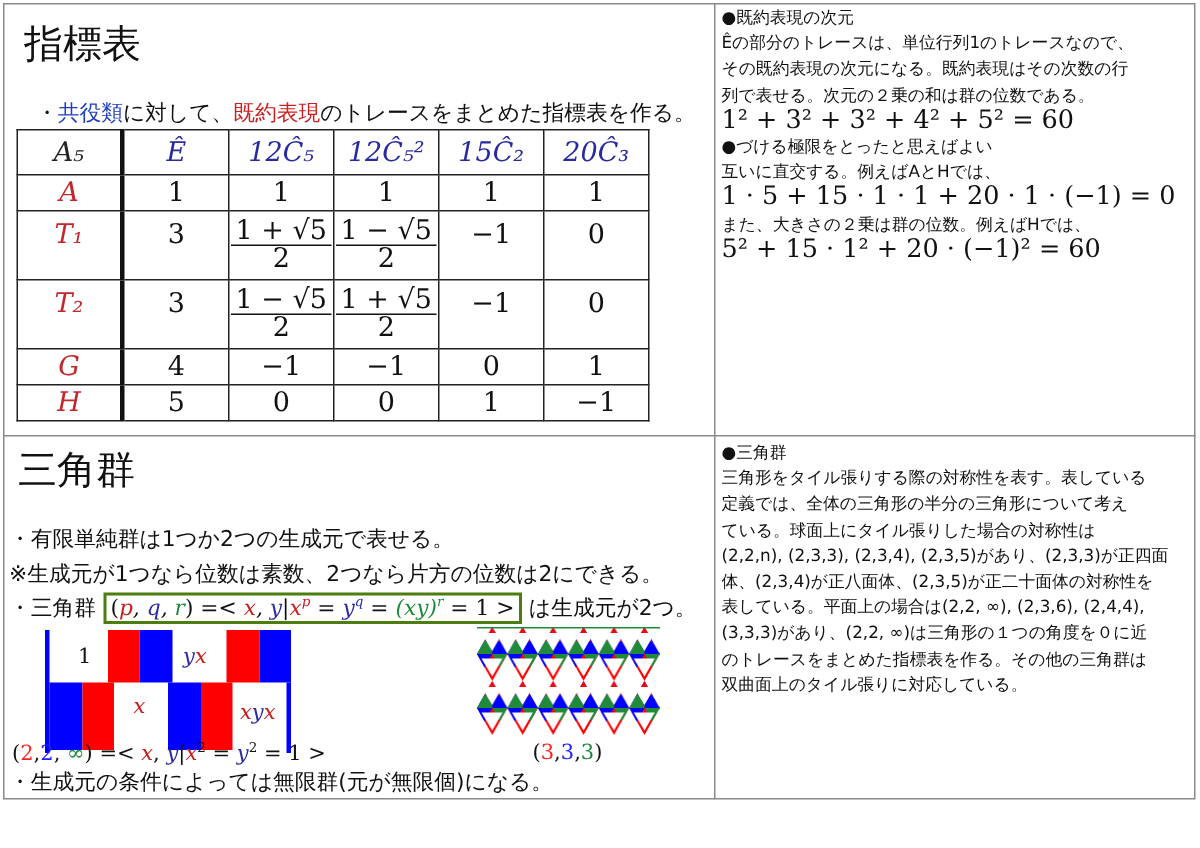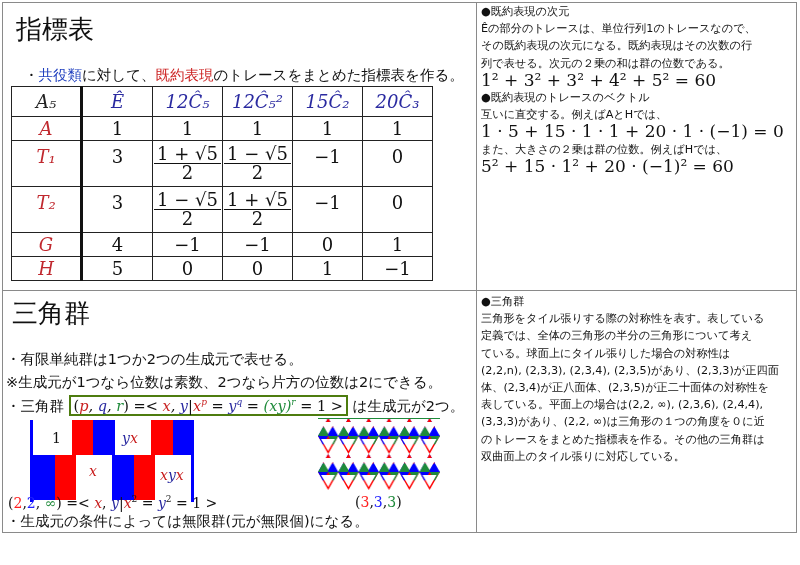--- a/index.html
+++ b/index.html
@@ -114,21 +114,21 @@
   </tr>
 </tbody>
   </table>
 
 <div class="note" style="top:3px;">
   <div>●既約表現の次元</div>
   <div>Êの部分のトレースは、単位行列1のトレースなので、</div>
   <div>その既約表現の次元になる。既約表現はその次数の行</div>
   <div>列で表せる。次元の２乗の和は群の位数である。</div>
   <div class="math">1² + 3² + 3² + 4² + 5² = 60</div>
-  <div>●既約表現のトレースのベクトル</div>
+  <div>●づける極限をとったと思えばよい</div>
   <div>互いに直交する。例えばAとHでは、</div>
   <div class="math">1 · 5 + 15 · 1 · 1 + 20 · 1 · (−1) = 0</div>
   <div>また、大きさの２乗は群の位数。例えばHでは、</div>
   <div class="math">5² + 15 · 1² + 20 · (−1)² = 60</div>
 </div>
 
 <div class="title" style="left:12px; top:296px;">三角群</div>
 
 <div class="bullet-line" style="left:6px; top:350px;">・有限単純群は1つか2つの生成元で表せる。</div>
 <div class="bullet-line" style="left:6px; top:373px;">※生成元が1つなら位数は素数、2つなら片方の位数は2にできる。</div>

